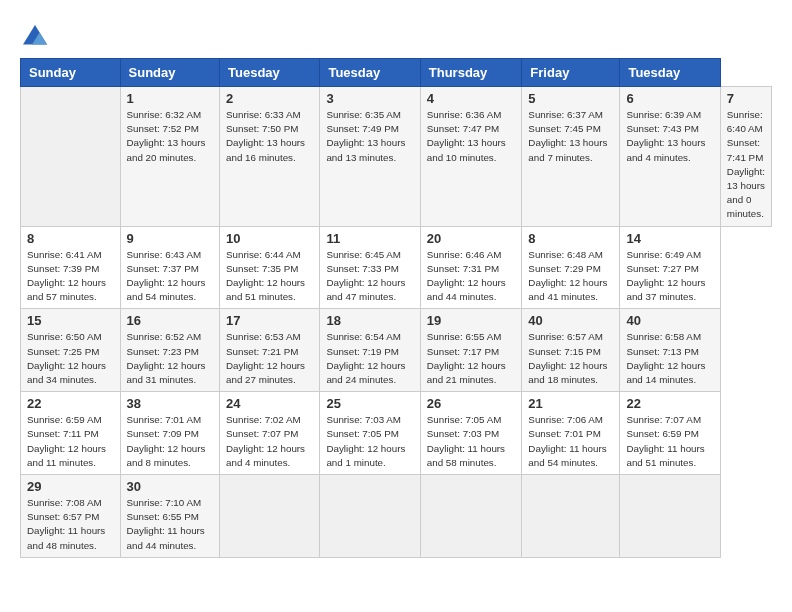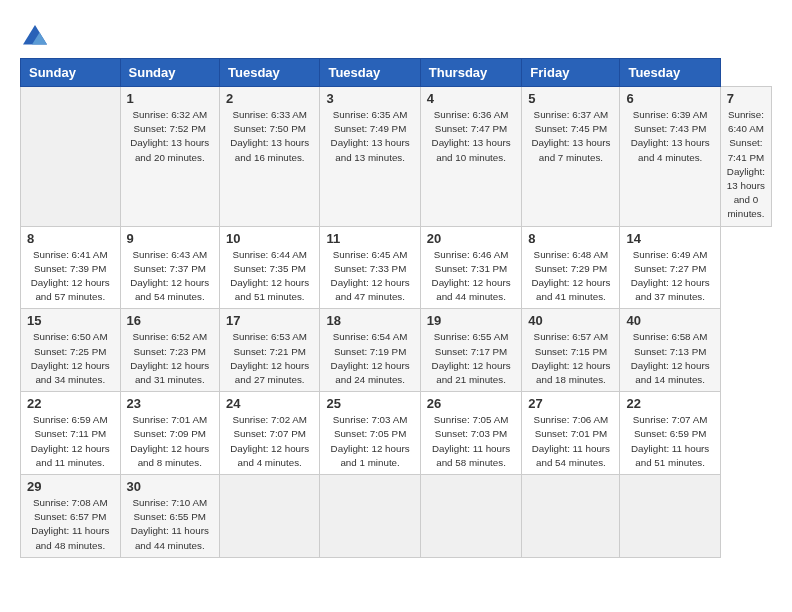--- a/index.html
+++ b/index.html
@@ -91,21 +91,20 @@
     .day-num {
       font-size: 13px;
       font-weight: bold;
       margin-bottom: 2px;
       display: block;
     }
     .day-info {
       font-size: 9.8px;
       line-height: 1.45;
       color: #333;
-      text-align: center;
     }
     .empty-cell {
       background: #f0f0f0 !important;
     }
   </style>
 </head>
 <body>
 
 <div class="page">
   <div class="header">
@@ -228,37 +227,37 @@
             <span class="day-num">40</span>
             <div class="day-info">Sunrise: 6:58 AM<br>Sunset: 7:13 PM<br>Daylight: 12 hours and 14 minutes.</div>
           </td>
         </tr>
         <tr>
           <td>
             <span class="day-num">22</span>
             <div class="day-info">Sunrise: 6:59 AM<br>Sunset: 7:11 PM<br>Daylight: 12 hours and 11 minutes.</div>
           </td>
           <td>
-            <span class="day-num">23</span>
+            <span class="day-num">38</span>
             <div class="day-info">Sunrise: 7:01 AM<br>Sunset: 7:09 PM<br>Daylight: 12 hours and 8 minutes.</div>
           </td>
           <td>
             <span class="day-num">24</span>
             <div class="day-info">Sunrise: 7:02 AM<br>Sunset: 7:07 PM<br>Daylight: 12 hours and 4 minutes.</div>
           </td>
           <td>
             <span class="day-num">25</span>
             <div class="day-info">Sunrise: 7:03 AM<br>Sunset: 7:05 PM<br>Daylight: 12 hours and 1 minute.</div>
           </td>
           <td>
             <span class="day-num">26</span>
             <div class="day-info">Sunrise: 7:05 AM<br>Sunset: 7:03 PM<br>Daylight: 11 hours and 58 minutes.</div>
           </td>
           <td>
-            <span class="day-num">27</span>
+            <span class="day-num">21</span>
             <div class="day-info">Sunrise: 7:06 AM<br>Sunset: 7:01 PM<br>Daylight: 11 hours and 54 minutes.</div>
           </td>
           <td>
             <span class="day-num">22</span>
             <div class="day-info">Sunrise: 7:07 AM<br>Sunset: 6:59 PM<br>Daylight: 11 hours and 51 minutes.</div>
           </td>
         </tr>
         <tr>
           <td>
             <span class="day-num">29</span>

